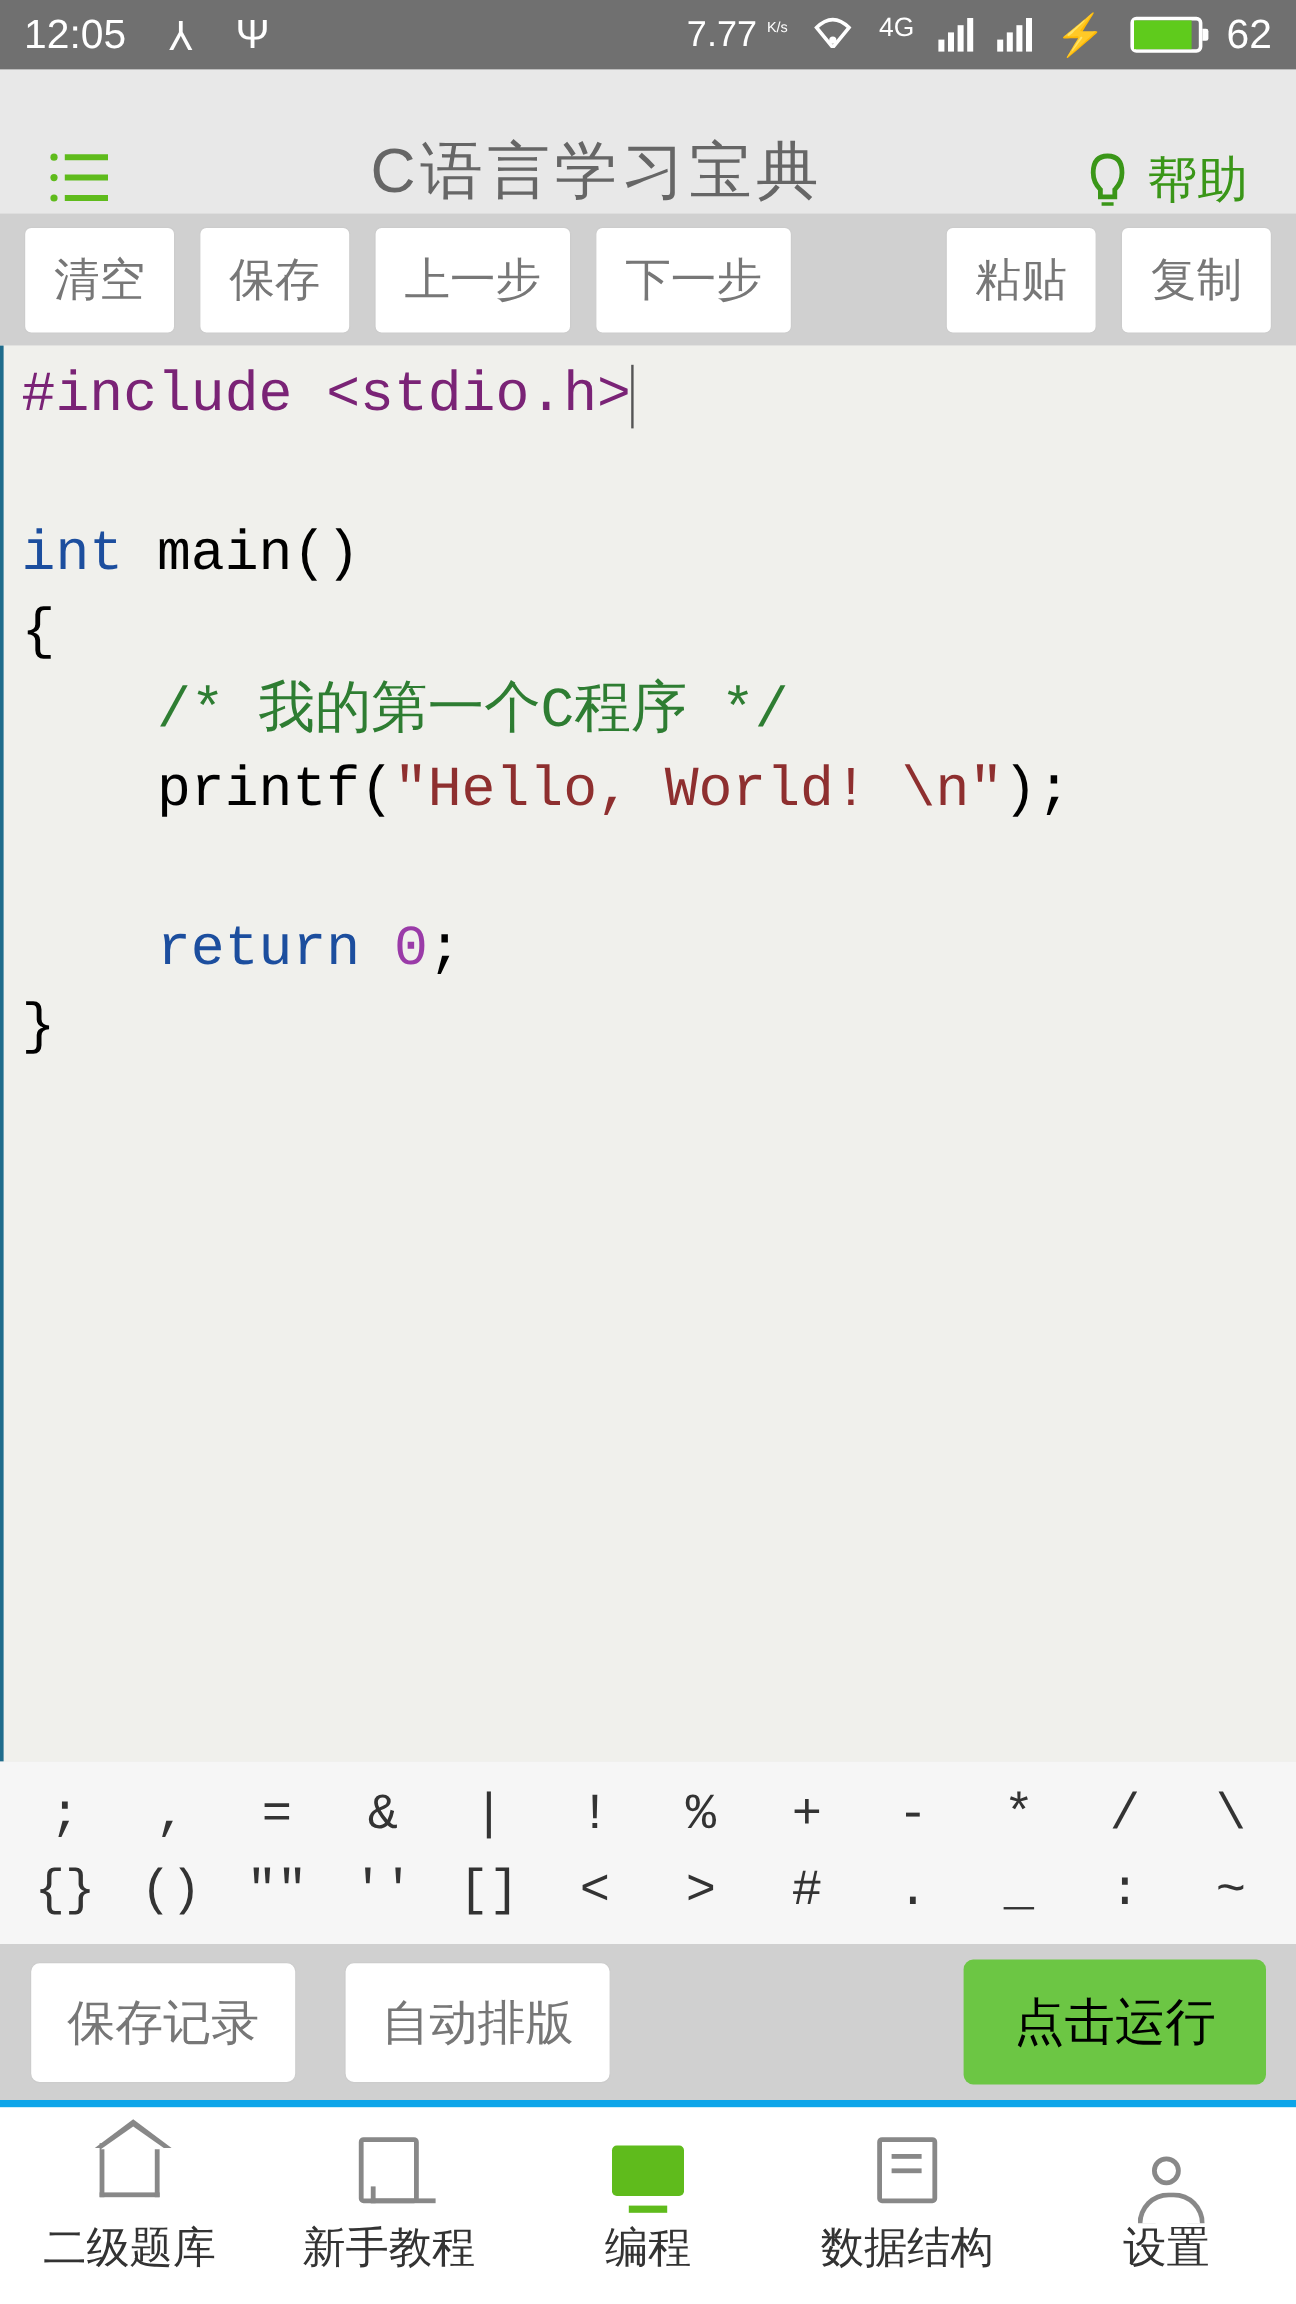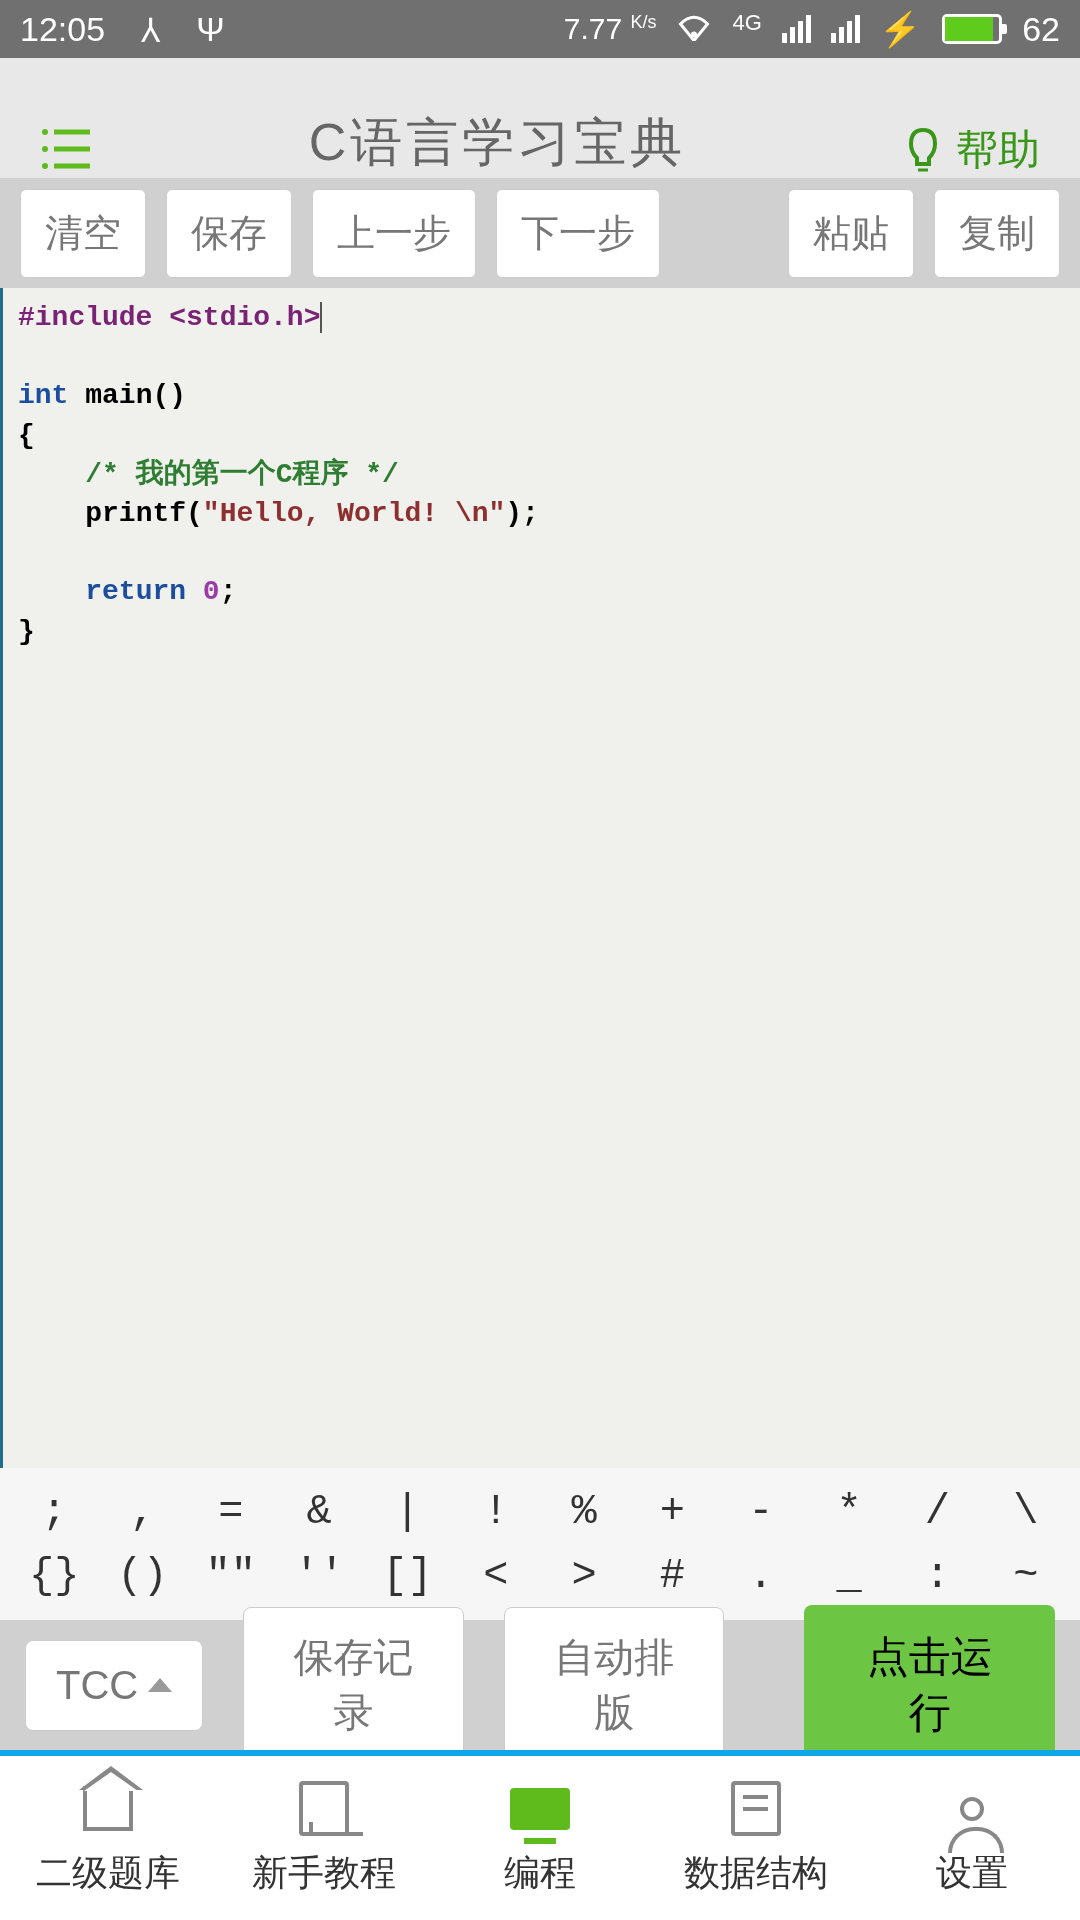--- a/index.html
+++ b/index.html
@@ -16,21 +16,21 @@
   background: #707070;
   color: white;
   display: flex;
   align-items: center;
   padding: 0 20px;
   font-size: 34px;
 }
 .status-left { display: flex; align-items: center; gap: 36px; }
 .status-right { margin-left: auto; display: flex; align-items: center; gap: 20px; }
 .status-right .speed { font-size: 30px; }
-.status-right .speed sup { font-size: 18px; }
+.status-right .speed sup { font-size: 12px; }
 .battery-icon {
   width: 60px; height: 30px;
   border: 3px solid white;
   border-radius: 5px;
   position: relative;
 }
 .battery-icon::after {
   content: '';
   position: absolute;
   right: -8px; top: 7px;
@@ -85,25 +85,24 @@
   color: #777;
   text-align: center;
 }
 .tool-spacer { flex: 1; }
 .editor {
   flex: 1;
   background: #F0F0EC;
   border-left: 3px solid #1F6C8C;
   padding: 10px 15px;
   font-family: "Courier New", monospace;
-  font-size: 28px;
+  font-size: 47px;
   line-height: 1.4;
   overflow: hidden;
   white-space: pre;
-  font-weight: bold;
 }
 .kw { color: #7A2376; }
 .type { color: #1C4E9E; }
 .str { color: #8E2F2F; }
 .cmt { color: #2E7D32; }
 .num { color: #9A3BA8; }
 .cursor { border-right: 2px solid #555; }
 .symbol-bar {
   background: #F6F6F6;
   padding: 12px 10px;
@@ -357,24 +356,20 @@
       <div class="sym">&gt;</div>
       <div class="sym">#</div>
       <div class="sym">.</div>
       <div class="sym">_</div>
       <div class="sym">:</div>
       <div class="sym">~</div>
     </div>
 </div>
 
 <div class="action-bar">
-  <button class="action-btn">
-    <span>TCC</span>
-    <span class="chevron-up"></span>
-  </button>
   <button class="action-btn">保存记录</button>
   <button class="action-btn">自动排版</button>
   <div class="action-spacer"></div>
   <button class="action-btn run-btn">点击运行</button>
 </div>
 
 <div class="nav-bar">
   <div class="nav-item">
     <div class="nav-icon">
         <div class="icon-home"></div>

